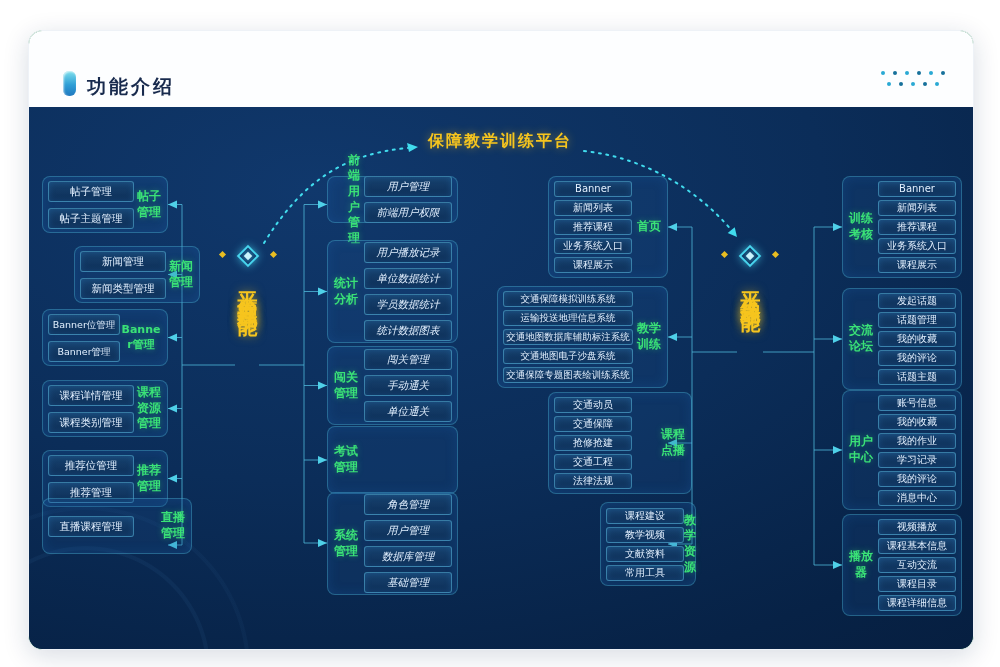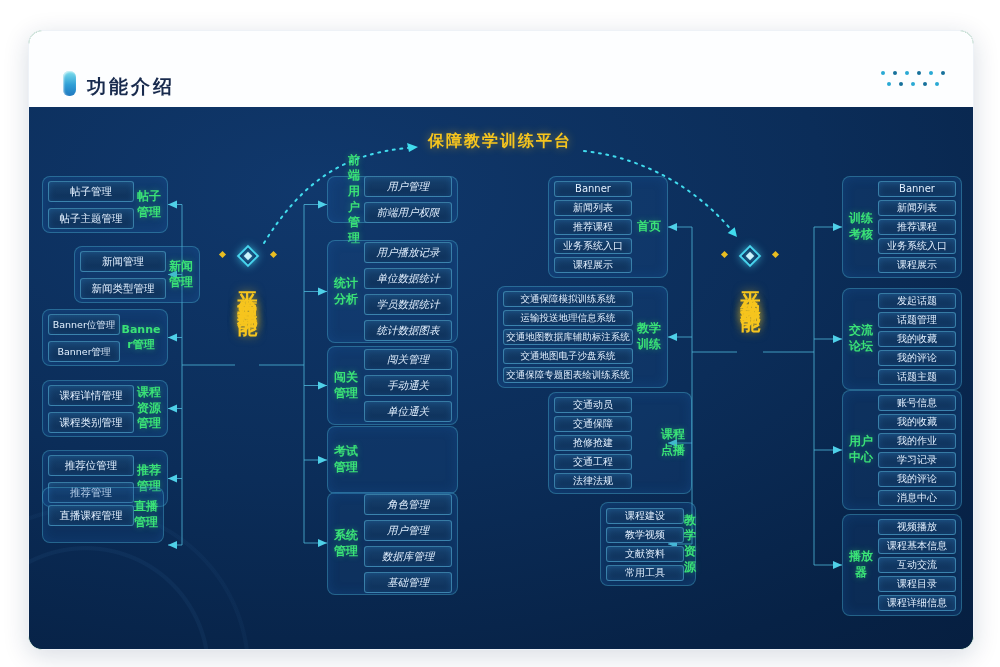--- a/index.html
+++ b/index.html
@@ -178,21 +178,21 @@
       </div>
       <div class="g-label w2">课程资源管理</div>
     </div>
     <div class="fg c1" style="left:42px;top:450px;width:126px;height:57px;">
       <div class="items">
         <div class="fi">推荐位管理</div>
         <div class="fi">推荐管理</div>
       </div>
       <div class="g-label w2">推荐管理</div>
     </div>
-    <div class="fg c1" style="left:42px;top:487px;width:122px;height:56px;">
+    <div class="fg c1" style="left:42px;top:498px;width:150px;height:56px;">
       <div class="items">
         <div class="fi">直播课程管理</div>
       </div>
       <div class="g-label w2">直播管理</div>
     </div>
 
     <div class="fg c2" style="left:327px;top:176px;width:131px;height:47px;padding-left:16px;">
       <div class="g-label w2">前端用户管理</div>
       <div class="items">
         <div class="fi">用户管理</div>

